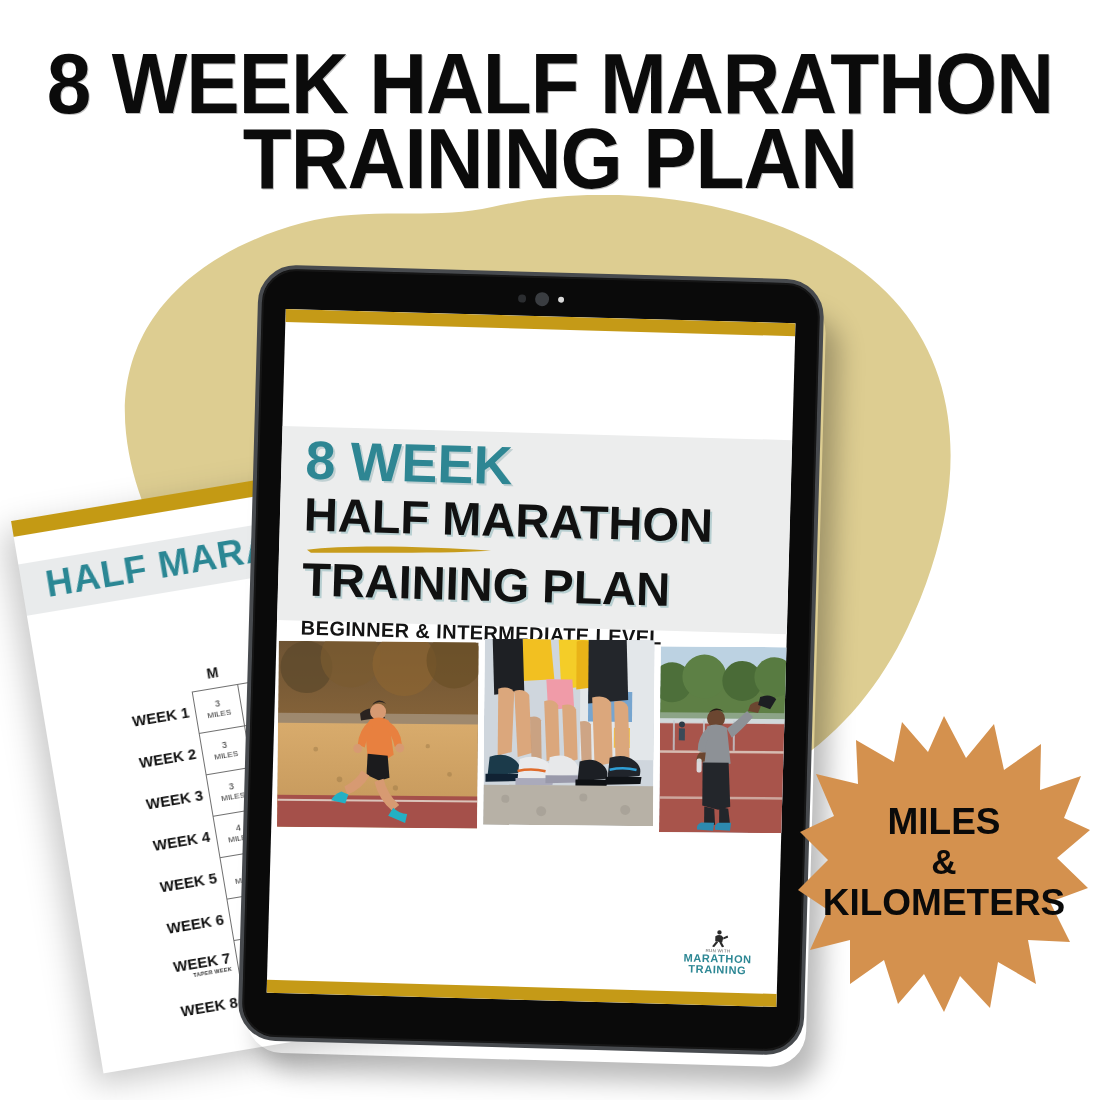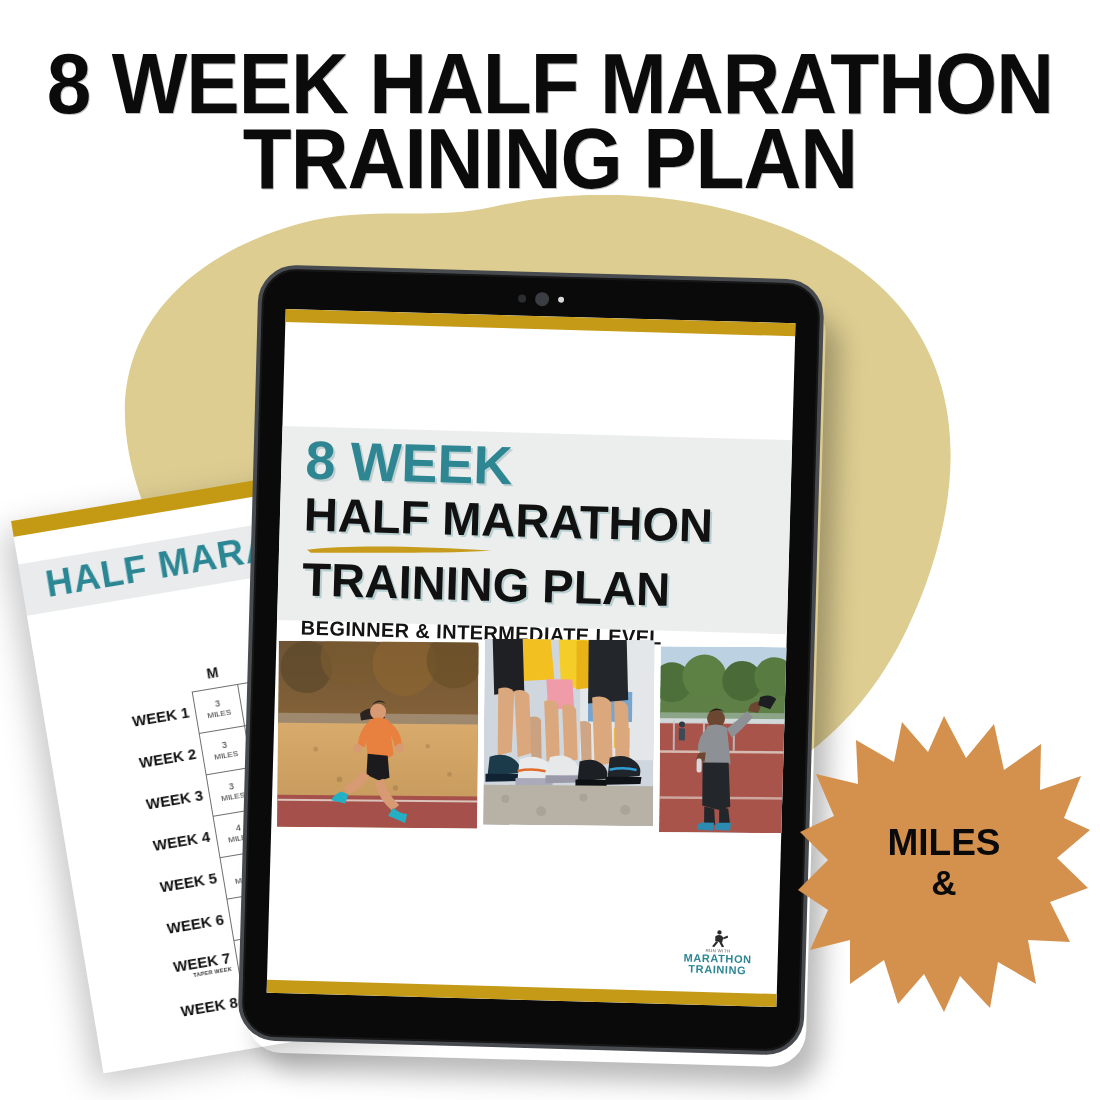--- a/index.html
+++ b/index.html
@@ -507,15 +507,16 @@
   <svg id="burst" viewBox="0 0 292 300">
     <polygon fill="#d4914e" points="
       146,4 168,46 196,12 206,58 243,32 242,78 283,64 266,106 292,118 259,146
       290,176 252,190 272,230 230,228 238,272 200,250 192,296 162,264 146,300
       126,262 100,292 86,248 52,272 52,228 12,238 30,198 0,178 30,148
       2,120 36,104 18,62 60,72 58,28 96,50 104,10 130,40"></polygon>
   </svg>
   <div id="burst-text">
     <span class="b1">MILES</span>
     <span class="b2">&amp;</span>
+    <span class="b3">KILOMETERS</span>
   </div>
 
 </div>
 
 </body></html>

